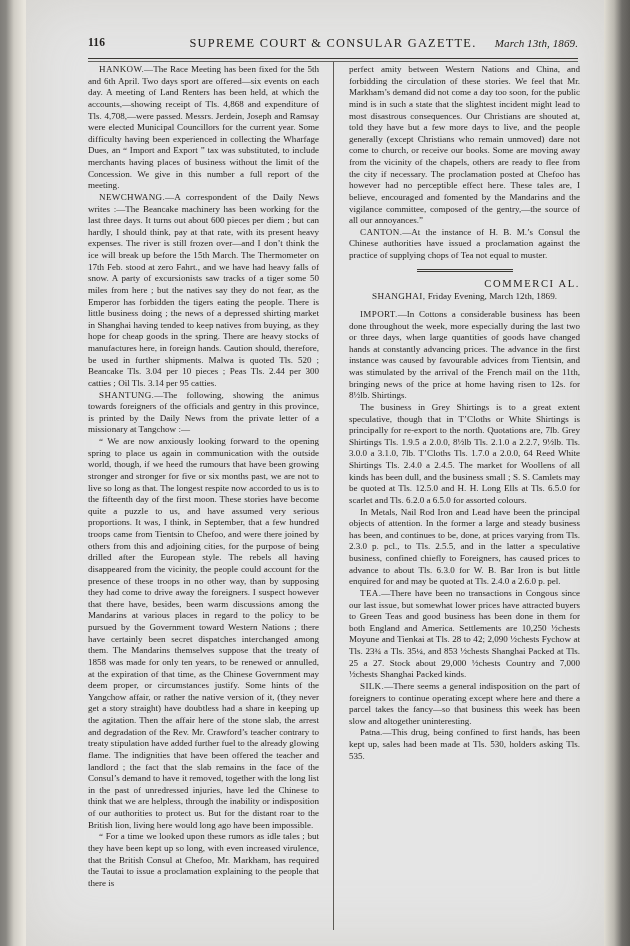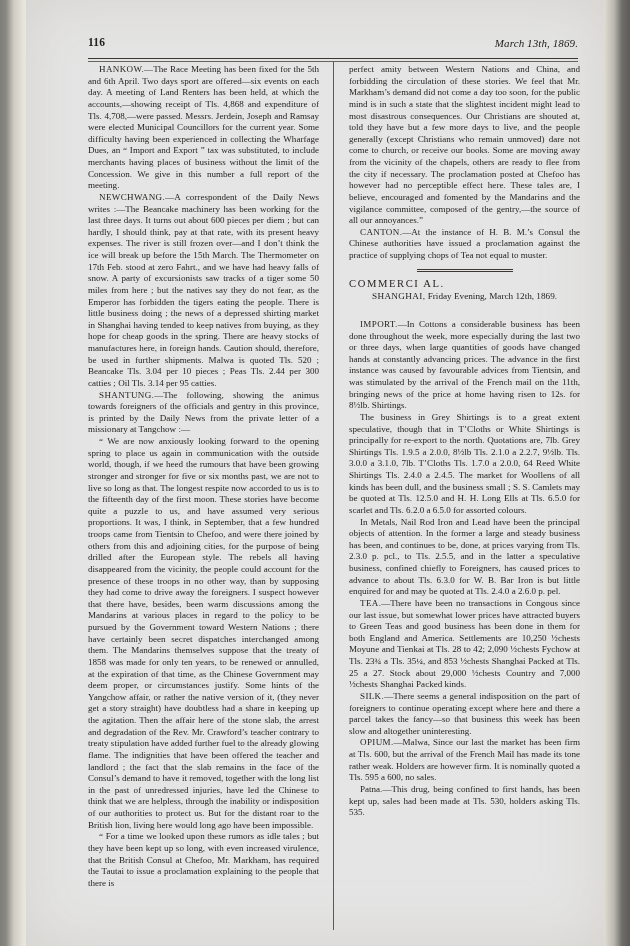--- a/index.html
+++ b/index.html
@@ -160,42 +160,43 @@
   .comm-rule::after {
     content: "";
     position: absolute;
     left: 0; right: 0;
     height: 1px;
     background: #3b3833;
   }
   .comm-rule::before { top: 0; }
   .comm-rule::after { top: 2px; }
   .comm-head {
-    text-align: left;
+    text-align: right;
     font-size: 10.6px;
     letter-spacing: 1.6px;
     margin: 0 0 2px 0;
   }
   .comm-place {
     text-align: center;
     font-size: 9.2px;
-    margin: 0 0 16px 0;
+    margin: 0 0 6px 0;
   }
 </style>
 </head>
 <body>
 
 <div id="page">
   <div class="scan-bg"></div>
 
   <div class="sheet">
     <div class="grain"></div>
 
     <div class="runhead">
       <span class="folio">116</span>
+      <span class="title">SUPREME COURT &amp; CONSULAR GAZETTE.</span>
       <span class="dateline">March 13th, 1869.</span>
     </div>
     <div class="rule-double"></div>
 
     <div class="cols">
       <div class="col-rule"></div>
 
       <div class="col col-left">
 
         <p class="para"><span class="sc">HANKOW.</span><span>—The Race Meeting has been fixed for the 5th and 6th April. Two days sport are offered—six events on each day. A meeting of Land Renters has been held, at which the accounts,—showing receipt of Tls. 4,868 and expenditure of Tls. 4,708,—were passed. Messrs. Jerdein, Joseph and Ramsay were elected Municipal Councillors for the current year. Some difficulty having been experienced in collecting the Wharfage Dues, an “ Import and Export ” tax was substituted, to include merchants having places of business without the limit of the Concession. We give in this number a full report of the meeting.</span></p>
@@ -225,19 +226,18 @@
 
         <p class="para"><span>The business in Grey Shirtings is to a great extent speculative, though that in T’Cloths or White Shirtings is principally for re-export to the north. Quotations are, 7lb. Grey Shirtings Tls. 1.9.5 a 2.0.0, 8½lb Tls. 2.1.0 a 2.2.7, 9½lb. Tls. 3.0.0 a 3.1.0, 7lb. T’Cloths Tls. 1.7.0 a 2.0.0, 64 Reed White Shirtings Tls. 2.4.0 a 2.4.5. The market for Woollens of all kinds has been dull, and the business small ; S. S. Camlets may be quoted at Tls. 12.5.0 and H. H. Long Ells at Tls. 6.5.0 for scarlet and Tls. 6.2.0 a 6.5.0 for assorted colours.</span></p>
 
         <p class="para"><span>In <span class="it">Metals</span>, Nail Rod Iron and Lead have been the principal objects of attention. In the former a large and steady business has been, and continues to be, done, at prices varying from Tls. 2.3.0 p. pcl., to Tls. 2.5.5, and in the latter a speculative business, confined chiefly to Foreigners, has caused prices to advance to about Tls. 6.3.0 for W. B. Bar Iron is but little enquired for and may be quoted at Tls. 2.4.0 a 2.6.0 p. pel.</span></p>
 
         <p class="para"><span class="sc">TEA.</span><span>—There have been no transactions in Congous since our last issue, but somewhat lower prices have attracted buyers to Green Teas and good business has been done in them for both England and America. Settlements are 10,250 ½chests Moyune and Tienkai at Tls. 28 to 42; 2,090 ½chests Fychow at Tls. 23¾ a Tls. 35¼, and 853 ½chests Shanghai Packed at Tls. 25 a 27. Stock about 29,000 ½chests Country and 7,000 ½chests Shanghai Packed kinds.</span></p>
 
 
         <p class="para"><span class="sc">SILK.</span><span>—There seems a general indisposition on the part of foreigners to continue operating except where here and there a parcel takes the fancy—so that business this week has been slow and altogether uninteresting.</span></p>
 
-        <p class="para"><span class="sc">OPIUM.</span><span>—<span class="it">Malwa</span>, Since our last the market has been firm at Tls. 600, but the arrival of the French Mail has made its tone rather weak. Holders are however firm. It is nominally quoted a Tls. 595 a 600, no sales.</span></p>
 
         <p class="para"><span class="it">Patna.</span><span>—This drug, being confined to first hands, has been kept up, sales had been made at Tls. 530, holders asking Tls. 535.</span></p>
       </div>
     </div>
   </div>
 </div>
 
 </body></html>

